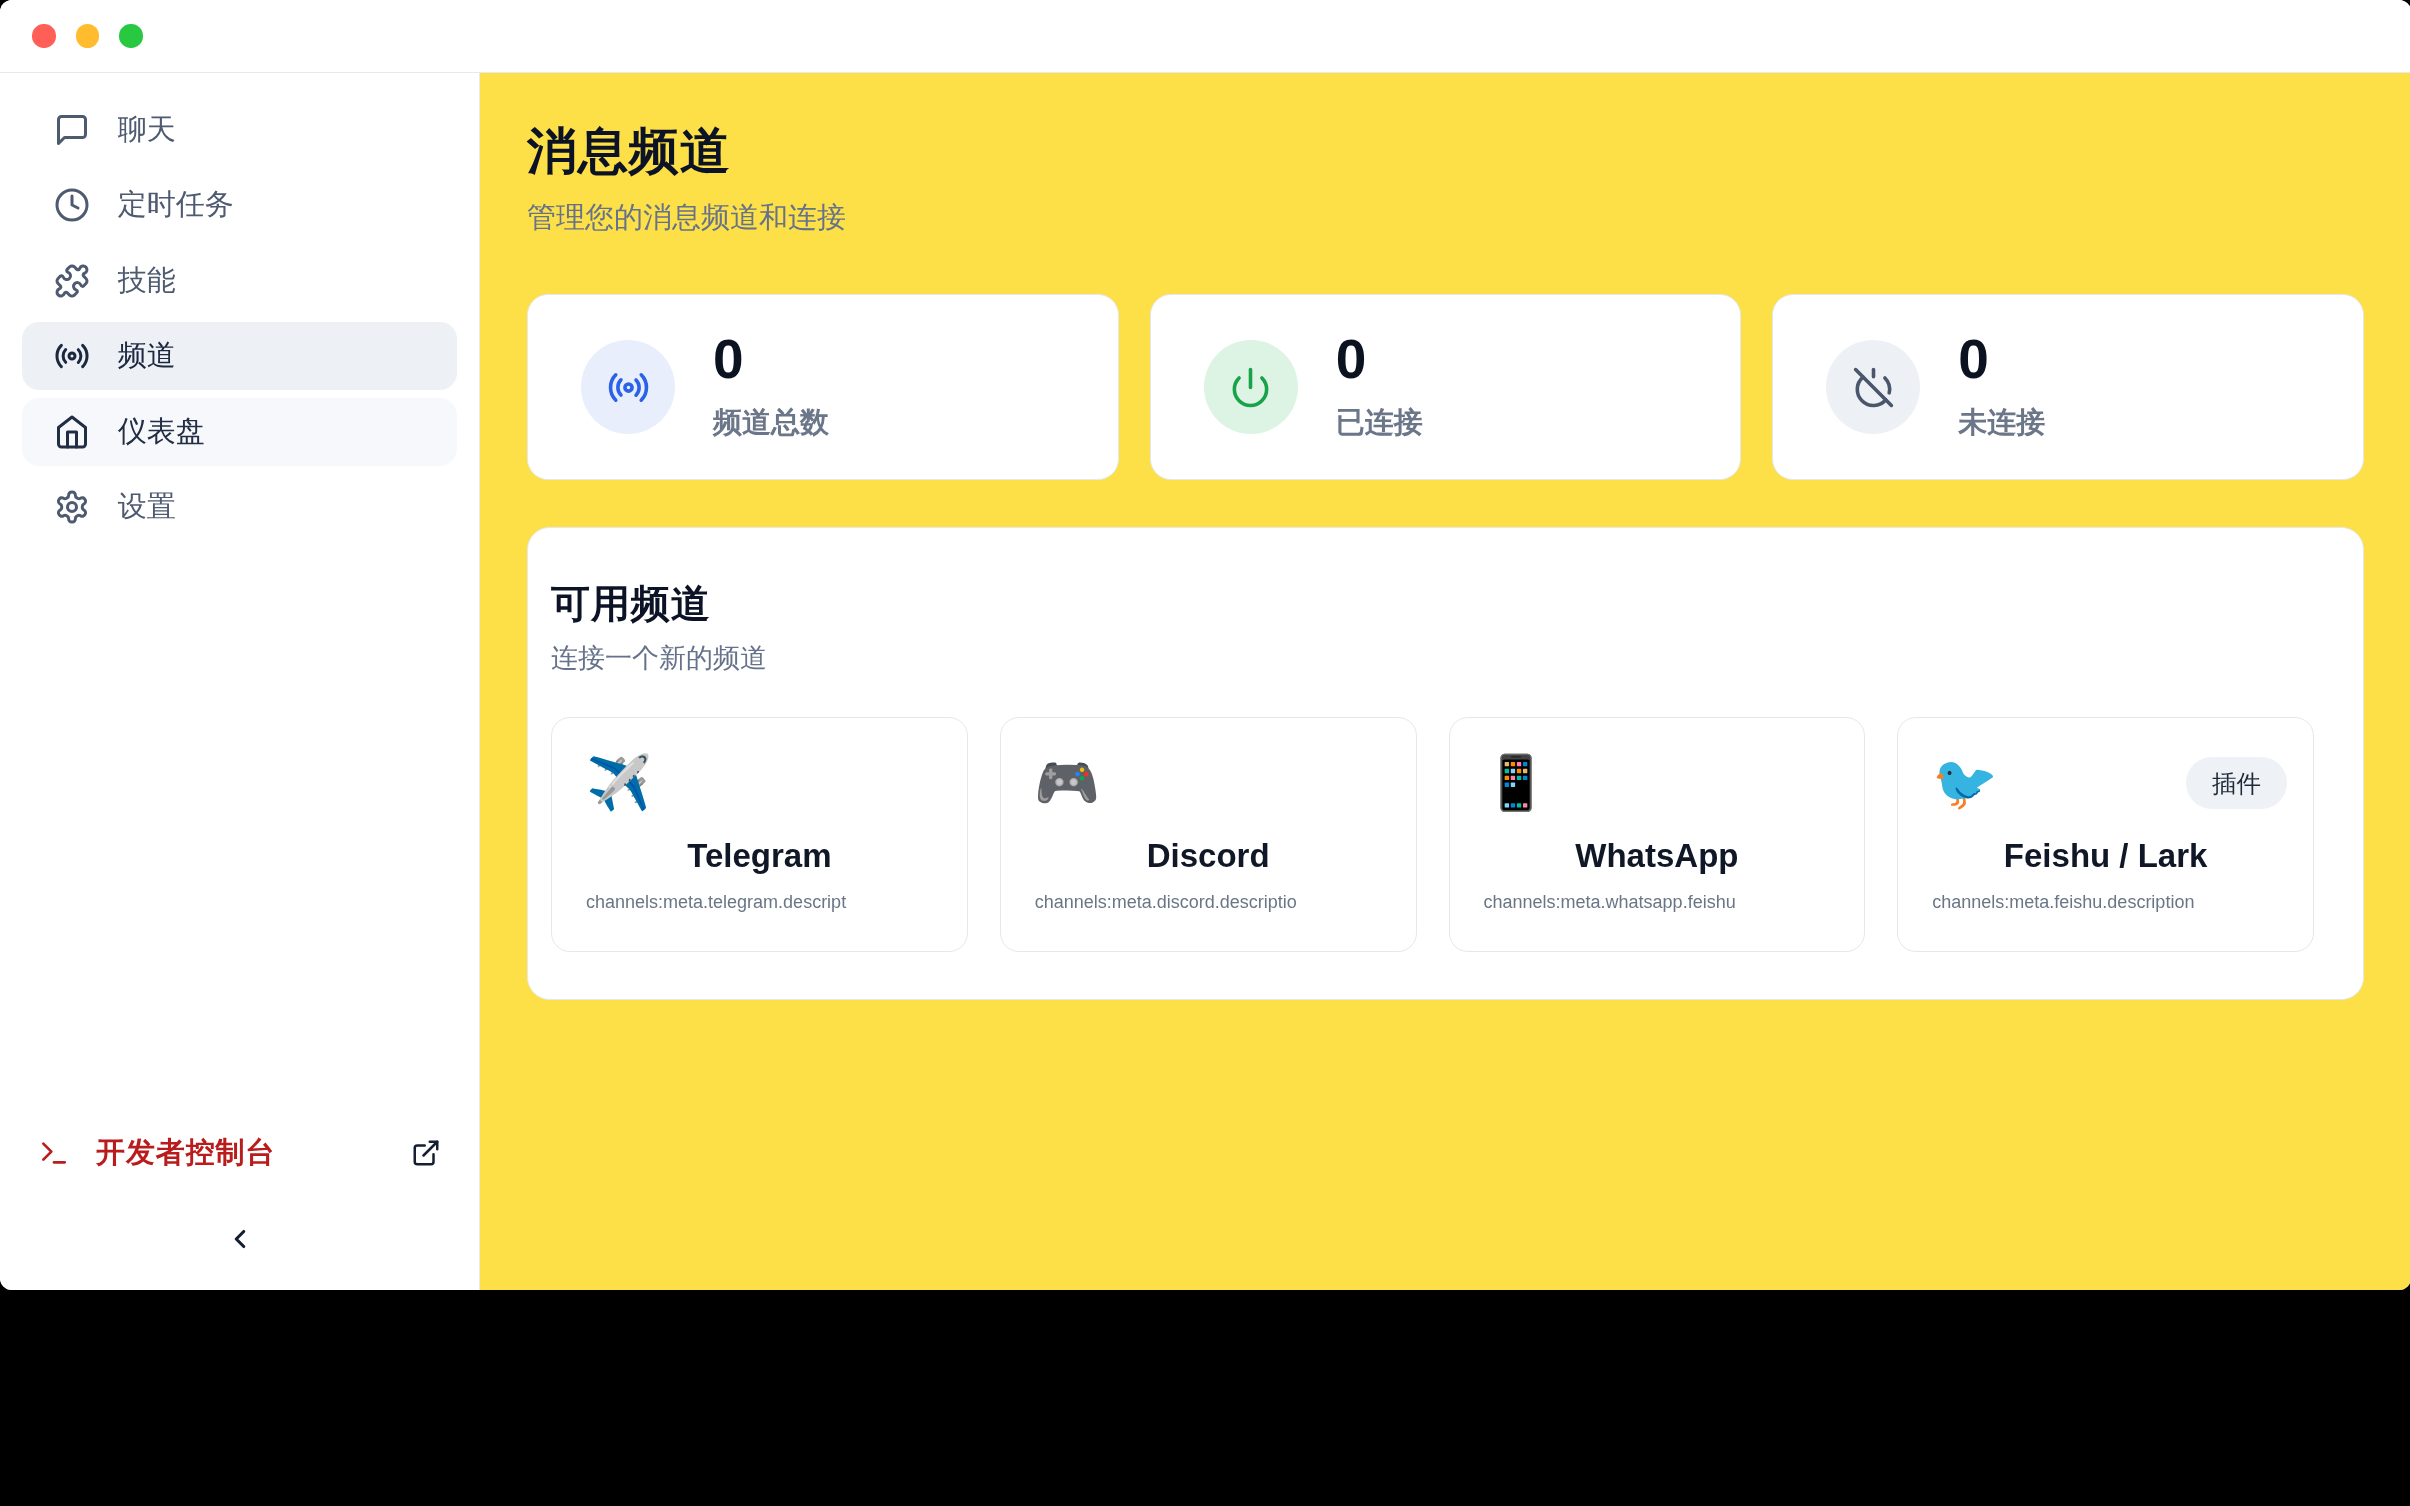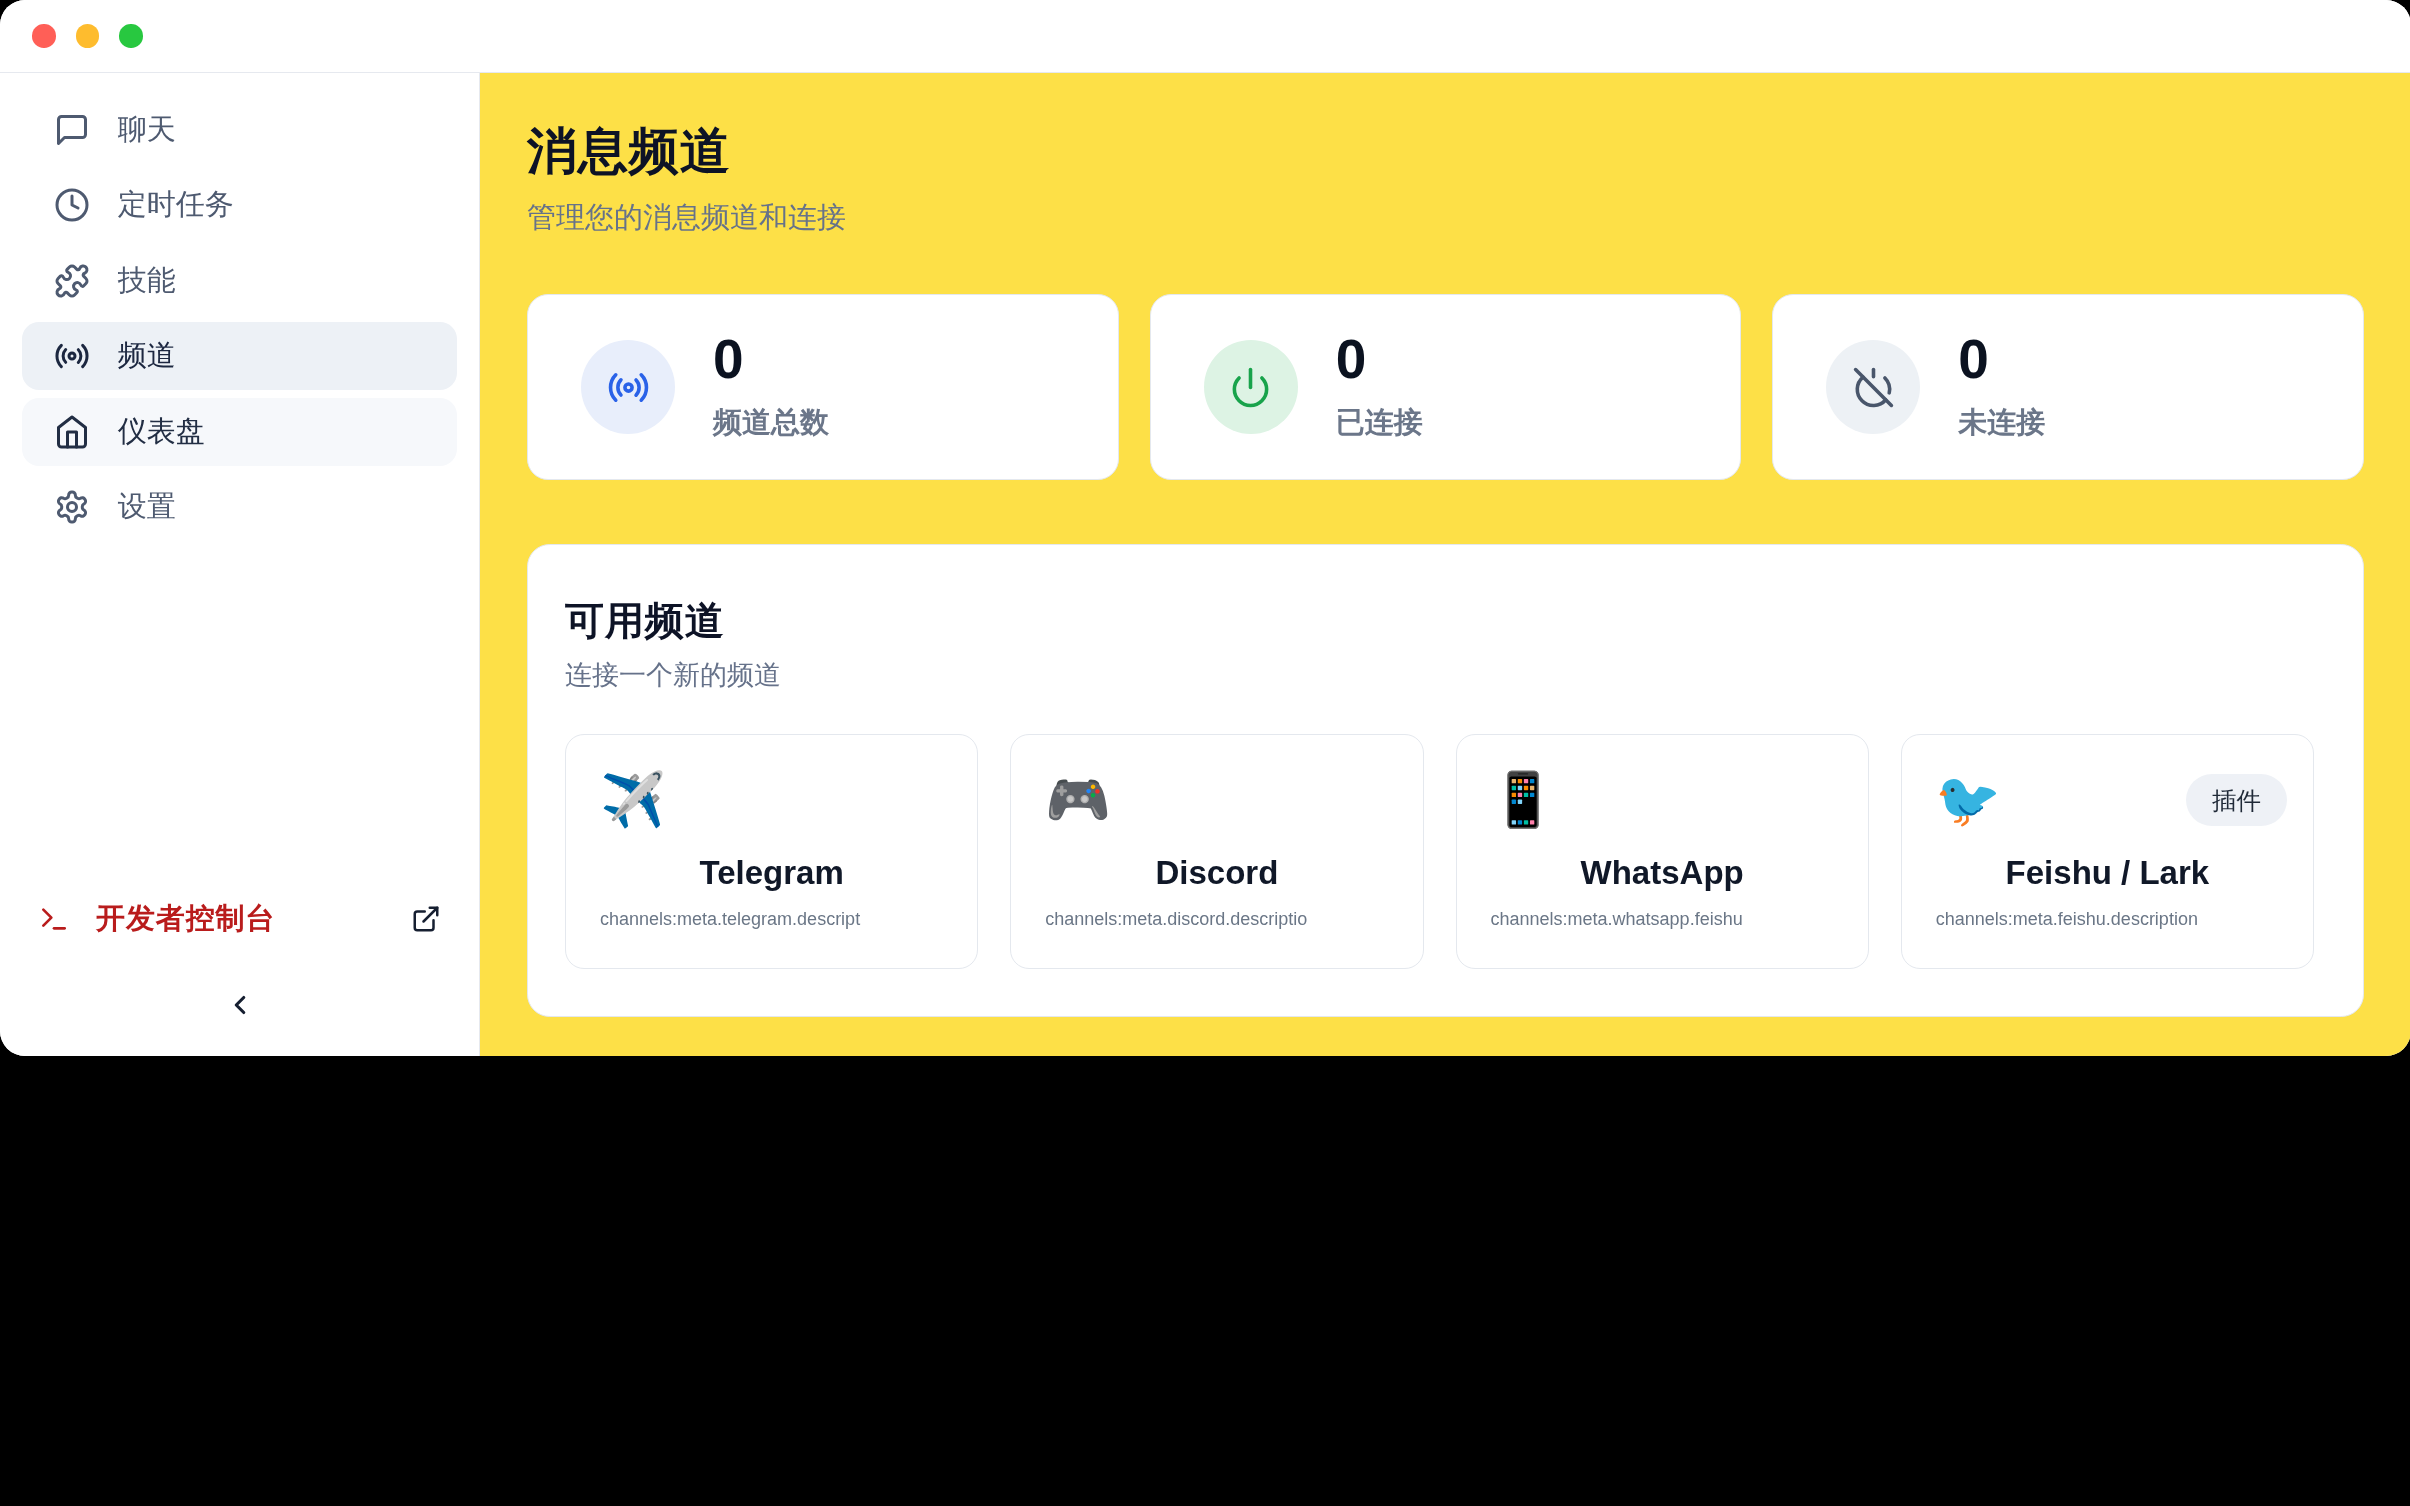--- a/index.html
+++ b/index.html
@@ -1,17 +1,17 @@
 <!DOCTYPE html>
 <html style="font-size:15px"><head>
 <meta charset="utf-8">
 <style>
   * { margin:0; padding:0; box-sizing:border-box; }
   html,body { width:2411px; height:1507px; background:#000; font-family:"Liberation Sans","DejaVu Sans",sans-serif; }
-  .window { width:2411px; height:1056px; background:#fff; border-radius:25px; overflow:hidden; display:flex; flex-direction:column; }
+  .window { width:2411px; height:1290px; background:#fff; border-radius:12px; overflow:hidden; display:flex; flex-direction:column; }
 
   
   .titlebar { height:73px; flex:0 0 73px; background:#fff; border-bottom:0.9px solid #e6e9ef; display:flex; align-items:center; padding-left:32px; }
   .light { width:23.5px; height:23.5px; border-radius:50%; margin-right:20px; }
   .light.red { background:#ff5f57; }
   .light.yellow { background:#febc2e; }
   .light.green { background:#28c840; }
 
   
   .shell { flex:1; display:flex; min-height:0; }
@@ -50,21 +50,21 @@
   .stat-card { border:0.9px solid #e4e8ee; border-radius:21px; height:186px; display:flex; align-items:center; padding:0 38px 0 53px; background:#fff; }
   .stat-bubble { width:94px; height:94px; border-radius:50%; display:flex; align-items:center; justify-content:center; margin-right:38px; flex:0 0 94px; }
   .stat-bubble .ic { width:43px; height:43px; }
   .stat-blue .stat-bubble { background:#e8eefb; color:#2a62e8; }
   .stat-green .stat-bubble { background:#ddf3e4; color:#18a34b; }
   .stat-gray .stat-bubble { background:#edf1f5; color:#49566b; }
   .stat-value { font-size:55px; font-weight:700; color:#0b1220; line-height:1; }
   .stat-label { font-size:29px; color:#6b7689; margin-top:16px;font-weight:bold; }
 
   
-  .panel { margin-top:64px; border:0.9px solid #e4e8ee; border-radius:22.6px; padding:49px 49px 47px 37px; background:#fff; }
+  .panel { margin-top:47px; border:0.9px solid #e4e8ee; border-radius:22.6px; padding:49px 49px 47px 23px; background:#fff; }
   .panel-title { font-size:39px; font-weight:700; color:#0d1326; letter-spacing:0.9px; }
   .panel-subtitle { font-size:27px; color:#66728a; margin-top:9.4px; }
   .channel-grid { display:grid; grid-template-columns:repeat(4,1fr); gap:32px; margin-top:41px; }
   .channel-card { position:relative; border:0.9px solid #e4e8ee; border-radius:19px; padding:36px 34px 38px 34px; background:#fff; cursor:pointer; }
   .channel-emoji { font-size:53px; line-height:1.1; display:block; }
   .channel-name { font-size:33px; font-weight:700; color:#101828; margin-top:24.5px;text-align:center; }
   .channel-desc { font-size:18px; color:#6a7686; margin-top:17px; white-space:nowrap; overflow:hidden; }
   .channel-badge { position:absolute; top:39px; right:26px; background:#eef1f6; color:#1f2937; font-size:24.5px; padding:9.4px 26px; border-radius:941px; }
 </style>
 </head>

